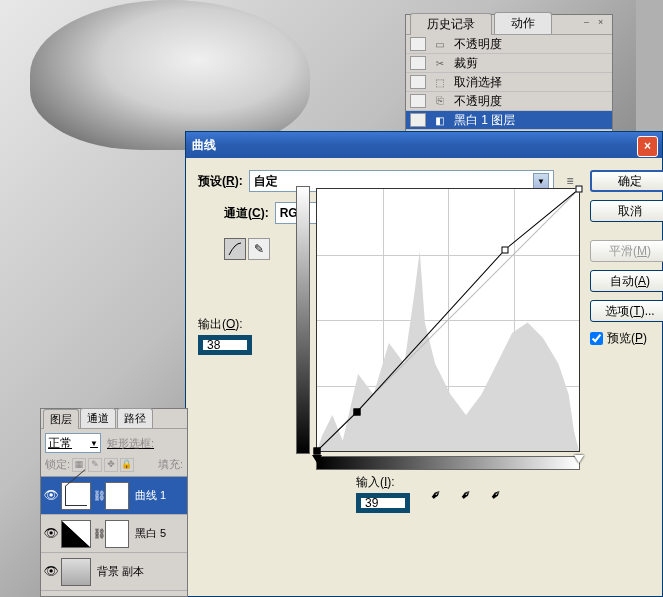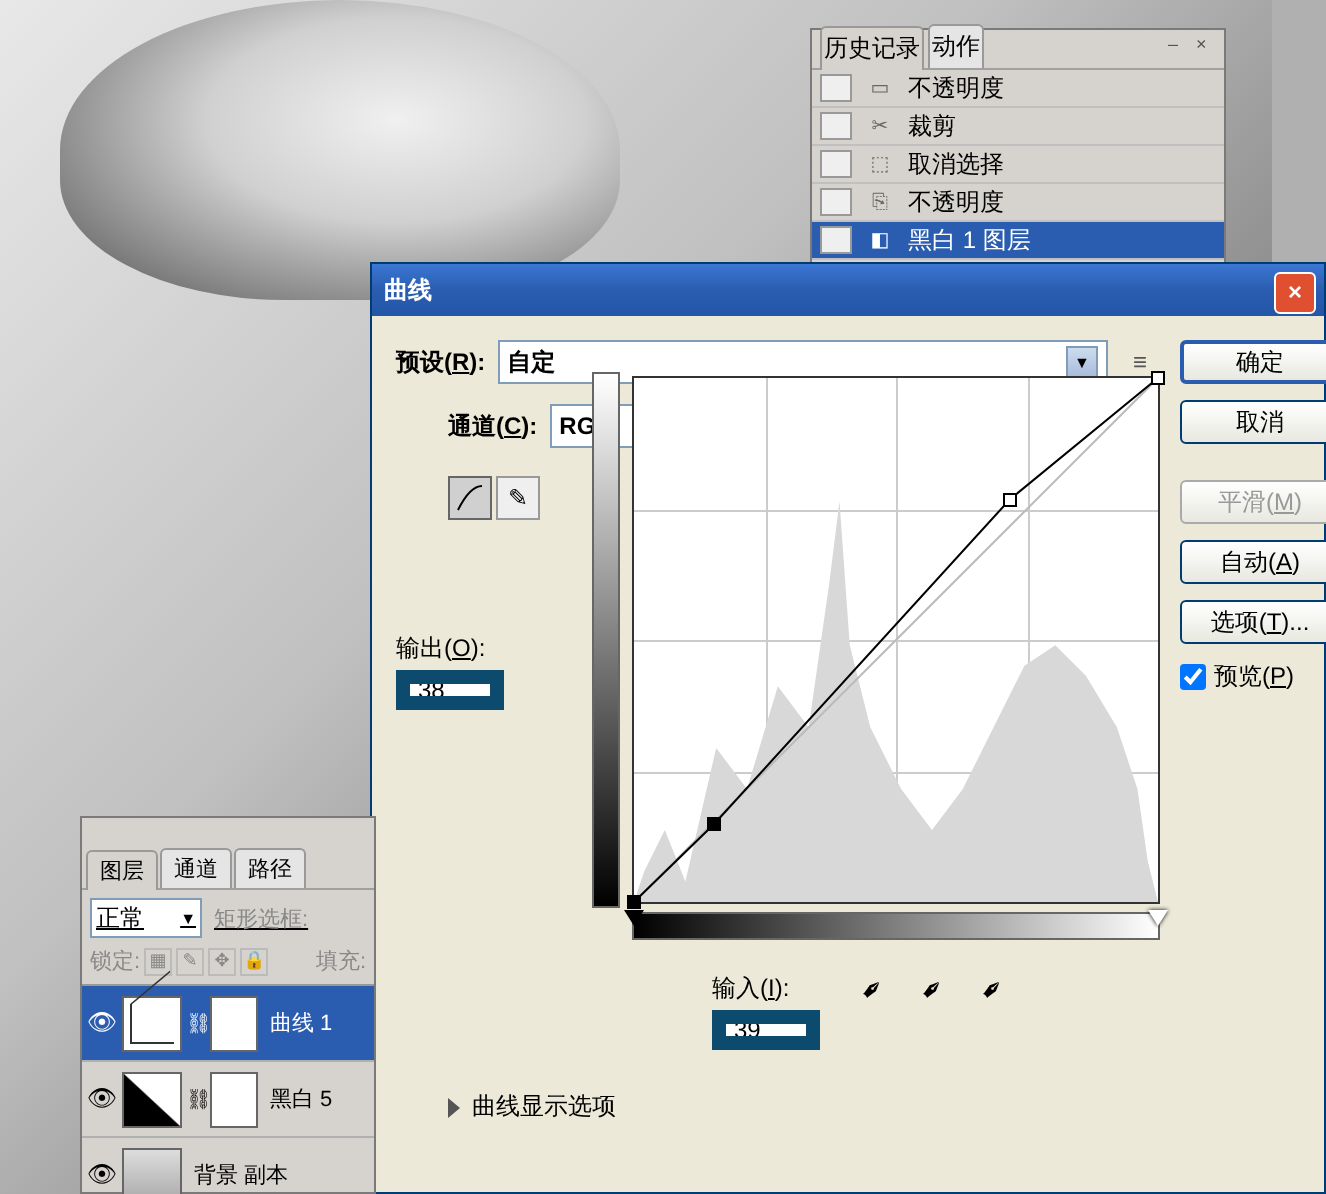--- a/index.html
+++ b/index.html
@@ -5,21 +5,21 @@
 * { box-sizing: border-box; margin: 0; padding: 0; font-family: "SimSun", Arial, sans-serif; font-size: 12px; }
 body { width: 663px; height: 597px; background: #b0b0b0; position: relative; overflow: hidden; }
 
 
 .photo-bg { position: absolute; top: 0; left: 0; width: 636px; height: 597px; background: linear-gradient(135deg, #e8e8e8 0%, #c0c0c0 40%, #808080 70%, #202020 100%); }
 .photo-bg::before { content: ""; position: absolute; left: 30px; top: 0; width: 280px; height: 150px; background: radial-gradient(ellipse at 60% 40%, #f0f0f0 0%, #d0d0d0 40%, #505050 100%); border-radius: 50% 50% 40% 40%; }
 
 
 .history-panel { position: absolute; top: 14px; left: 405px; width: 208px; height: 119px; background: #d6d3ce; border: 1px solid #7a7a7a; }
 .history-tabs { height: 20px; border-bottom: 1px solid #a0a0a0; display: flex; align-items: end; padding-left: 4px; }
-.ht-tab { padding: 2px 1px; border: 1px solid #999; border-bottom: none; background: #e5e5e5; margin-right: 2px; border-radius: 3px 3px 0 0; cursor: pointer; }
+.ht-tab { padding: 2px 16px; border: 1px solid #999; border-bottom: none; background: #e5e5e5; margin-right: 2px; border-radius: 3px 3px 0 0; cursor: pointer; }
 .ht-tab.active { background: #d6d3ce; position: relative; top: 1px; }
 .history-ctl { position: absolute; right: 4px; top: 2px; display: flex; gap: 4px; }
 .hc-btn { width: 10px; height: 10px; font-size: 9px; color: #555; cursor: pointer; }
 .history-list { overflow: hidden; }
 .h-row { display: flex; align-items: center; height: 19px; border-bottom: 1px solid #c0c0c0; padding-left: 4px; gap: 6px; }
 .h-row.sel { background: #2a5db0; color: #fff; }
 .h-chk { width: 16px; height: 14px; border: 1px solid #999; background: #efefef; }
 .h-ico { width: 16px; height: 14px; display: flex; align-items: center; justify-content: center; font-size: 10px; color: #666; }
 .h-row.sel .h-ico { color: #fff; }
 
@@ -52,40 +52,40 @@
 .grid-line-v { width: 1px; height: 100%; }
 .grid-line-h { height: 1px; width: 100%; }
 .histogram { position: absolute; bottom: 0; left: 0; width: 100%; height: 100%; }
 .curve-svg { position: absolute; top: 0; left: 0; width: 100%; height: 100%; }
 .pt { position: absolute; width: 7px; height: 7px; border: 1px solid #000; background: #fff; transform: translate(-50%, -50%); }
 .h-grad { width: 264px; height: 14px; background: linear-gradient(to right, #000, #fff); border: 1px solid #666; margin-left: 46px; margin-top: 2px; position: relative; }
 .slider-handle { position: absolute; top: -2px; width: 0; height: 0; border-left: 5px solid transparent; border-right: 5px solid transparent; border-top: 8px solid #000; transform: translateX(-50%); }
 
 .output-box { margin-left: 0; margin-top: 56px; width: 58px; }
 .io-label { display: block; margin-bottom: 2px; }
-.io-input { width: 54px; height: 20px; border: 7px solid #0c4a6e; padding: 0 4px; background: #fff; }
-
-.input-box { margin-left: 86px; margin-top: 16px; }
+.io-input { width: 54px; height: 20px; border: 5px solid #0c4a6e; padding: 0 4px; background: #fff; }
+
+.input-box { margin-left: 86px; margin-top: 4px; }
 .eyedroppers { display: inline-flex; gap: 12px; margin-left: 20px; vertical-align: top; margin-top: 14px; }
 .eyedropper { width: 18px; height: 18px; cursor: pointer; font-size: 14px; transform: rotate(-45deg); }
 .show-clip { display: inline-flex; align-items: center; margin-left: 20px; margin-top: 14px; }
 .show-clip input { margin-right: 4px; }
 
 .expand-row { margin-top: 20px; margin-left: 26px; display: flex; align-items: center; cursor: pointer; }
 .chevron { width: 0; height: 0; border-left: 6px solid #555; border-top: 5px solid transparent; border-bottom: 5px solid transparent; margin-right: 6px; }
 
 .btn { display: block; width: 80px; height: 22px; border: 1px solid #003c74; background: linear-gradient(#fff, #e8e8e0); border-radius: 3px; margin-bottom: 8px; cursor: pointer; text-align: center; line-height: 20px; }
 .btn.default { border: 2px solid #2a5db0; line-height: 18px; }
 .btn.disabled { color: #999; border-color: #aaa; }
 .preview-chk { display: flex; align-items: center; margin-top: 6px; }
 .preview-chk input { margin-right: 4px; }
 
 
 .layers-panel { position: absolute; top: 408px; left: 40px; width: 148px; height: 189px; background: #d6d3ce; border: 1px solid #7a7a7a; }
-.lp-tabs { height: 36px; border-bottom: 1px solid #a0a0a0; display: flex; align-items: end; padding-left: 2px; }
+.lp-tabs { height: 20px; border-bottom: 1px solid #a0a0a0; display: flex; align-items: end; padding-left: 2px; }
 .lp-tab { padding: 2px 6px; border: 1px solid #999; border-bottom: none; background: #e5e5e5; margin-right: 1px; border-radius: 3px 3px 0 0; font-size: 11px; cursor: pointer; }
 .lp-tab.active { background: #d6d3ce; position: relative; top: 1px; }
 .lp-row1 { display: flex; align-items: center; padding: 4px; gap: 6px; text-decoration: underline; }
 .blend-select { width: 56px; height: 20px; border: 1px solid #7f9db9; background: #fff; padding: 0 2px; display: flex; align-items: center; justify-content: space-between; font-size: 11px; }
 .lp-lbl { font-size: 11px; color: #888; }
 .lp-row2 { display: flex; align-items: center; padding: 0 4px 4px; gap: 2px; font-size: 11px; color: #888; }
 .lock-ico { width: 14px; height: 14px; border: 1px solid #bbb; font-size: 9px; text-align: center; }
 .layer-list { border-top: 1px solid #999; }
 .layer-row { display: flex; align-items: center; height: 38px; border-bottom: 1px solid #b0b0b0; padding: 0 2px; gap: 2px; }
 .layer-row.sel { background: #2a5db0; color: #fff; }
@@ -212,24 +212,20 @@
               <input class="io-input" value="39" style="">
             </div>
             <div class="eyedroppers">
               <span class="eyedropper">✒</span>
               <span class="eyedropper">✒</span>
               <span class="eyedropper">✒</span>
             </div>
           </div>
         </div>
       </div>
-      <div class="expand-row">
-        <span class="chevron"></span>
-        <span>曲线显示选项</span>
-      </div>
     </div>
     <div class="c-right">
       <button class="btn default">确定</button>
       <button class="btn">取消</button>
       <div style="height:10px"></div>
       <button class="btn disabled"><span>平滑</span>(<span class="u">M</span>)</button>
       <button class="btn"><span>自动</span>(<span class="u">A</span>)</button>
       <button class="btn"><span>选项</span>(<span class="u">T</span>)...</button>
       <label class="preview-chk">
         <input type="checkbox" checked="" style="">

